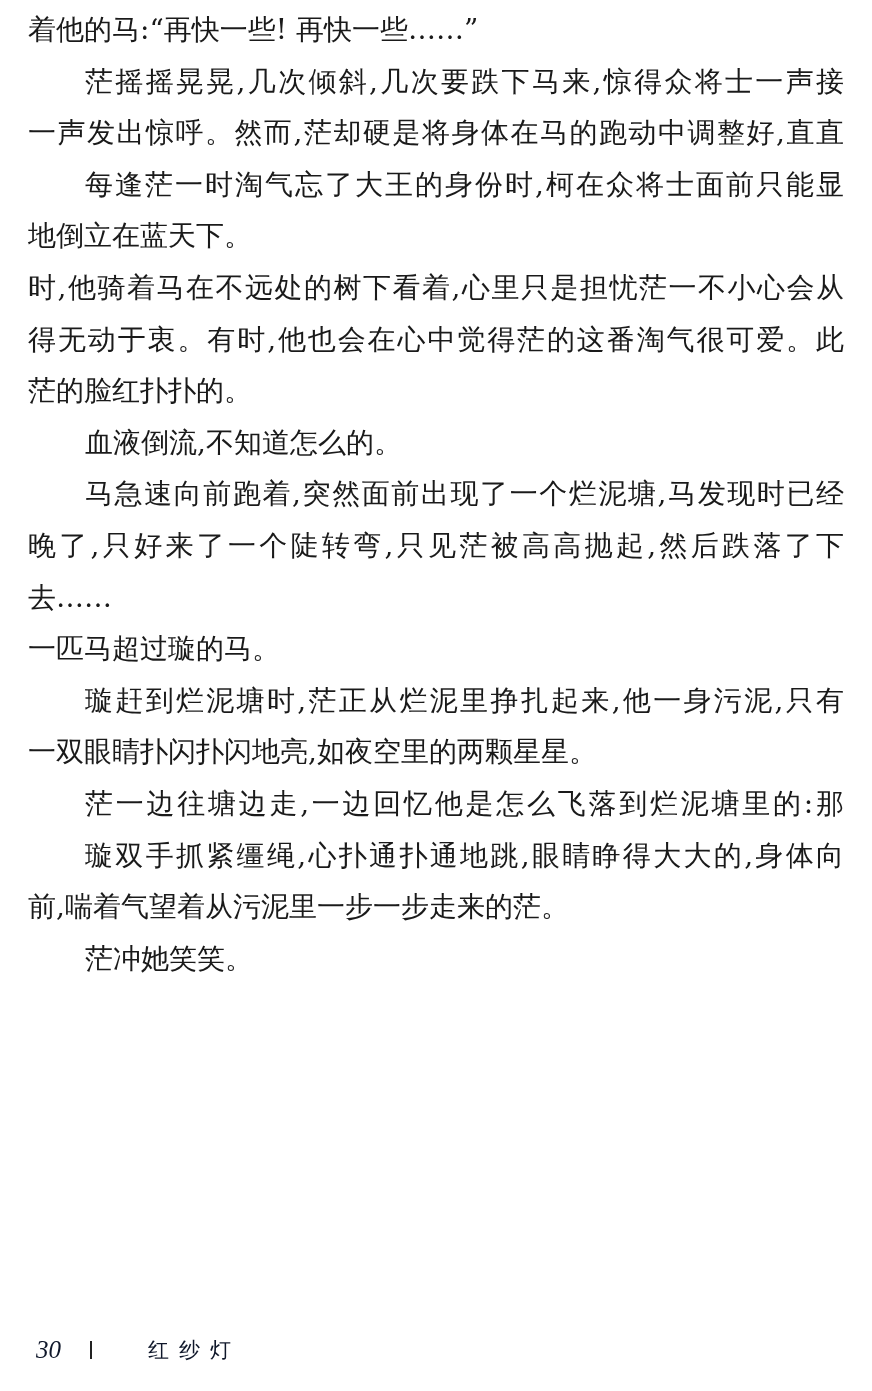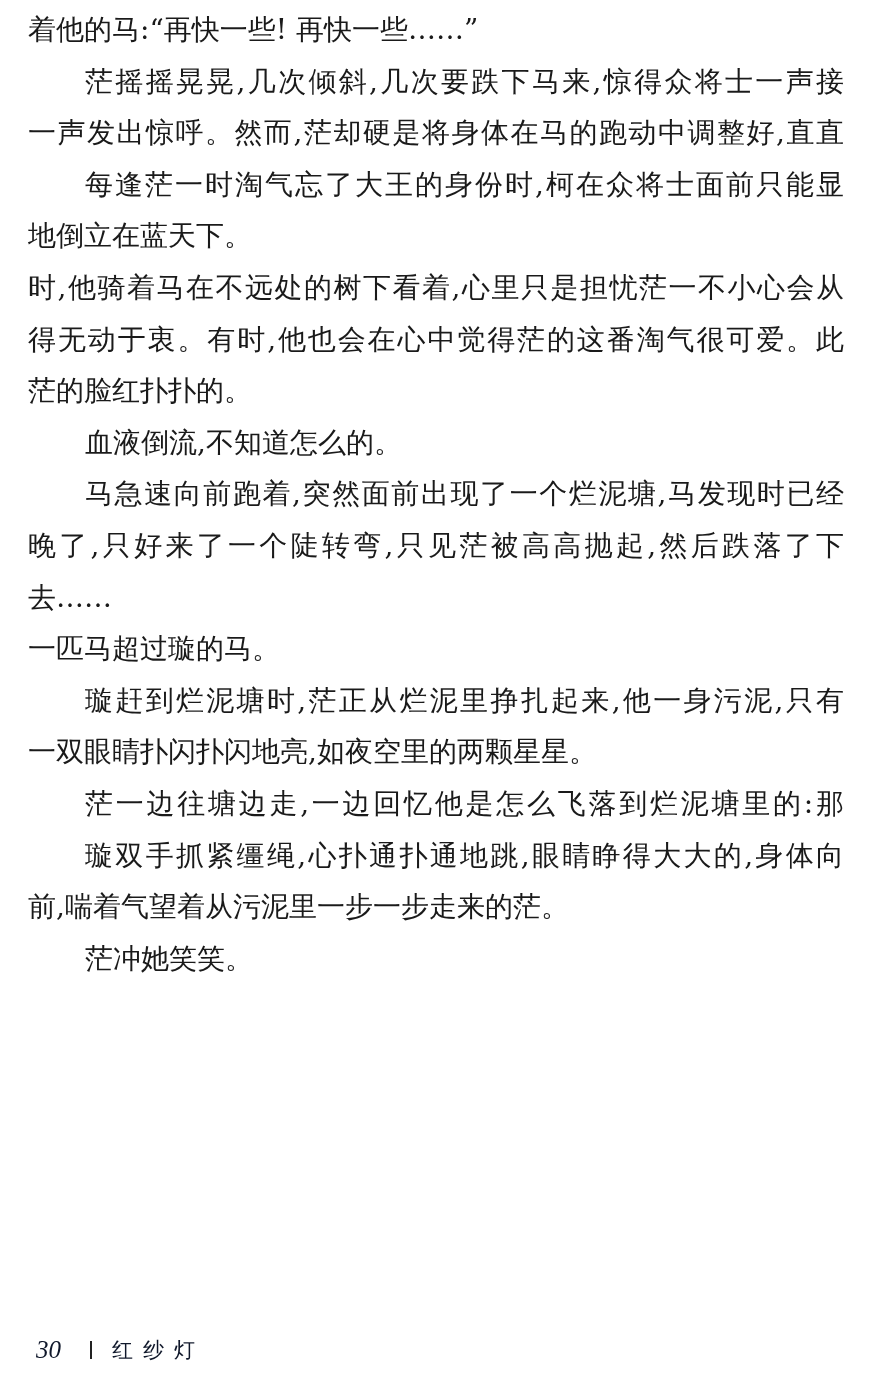--- a/index.html
+++ b/index.html
@@ -55,20 +55,21 @@
     .footer-sep {
       display: inline-block;
       width: 2px;
       height: 18px;
       background: #222;
       margin: 0 20px 0 14px;
     }
     .book-title {
       letter-spacing: 10px;
       font-size: 21px;
+      margin-left: 36px;
     }
   </style>
 </head>
 <body>
 
 <div class="page-body" id="page-body">
     <div class="line last">着他的马:“再快一些! 再快一些……”</div>
     <div class="line indent">茫摇摇晃晃,几次倾斜,几次要跌下马来,惊得众将士一声接</div>
     <div class="line">一声发出惊呼。然而,茫却硬是将身体在马的跑动中调整好,直直</div>
     <div class="line indent">每逢茫一时淘气忘了大王的身份时,柯在众将士面前只能显</div>

